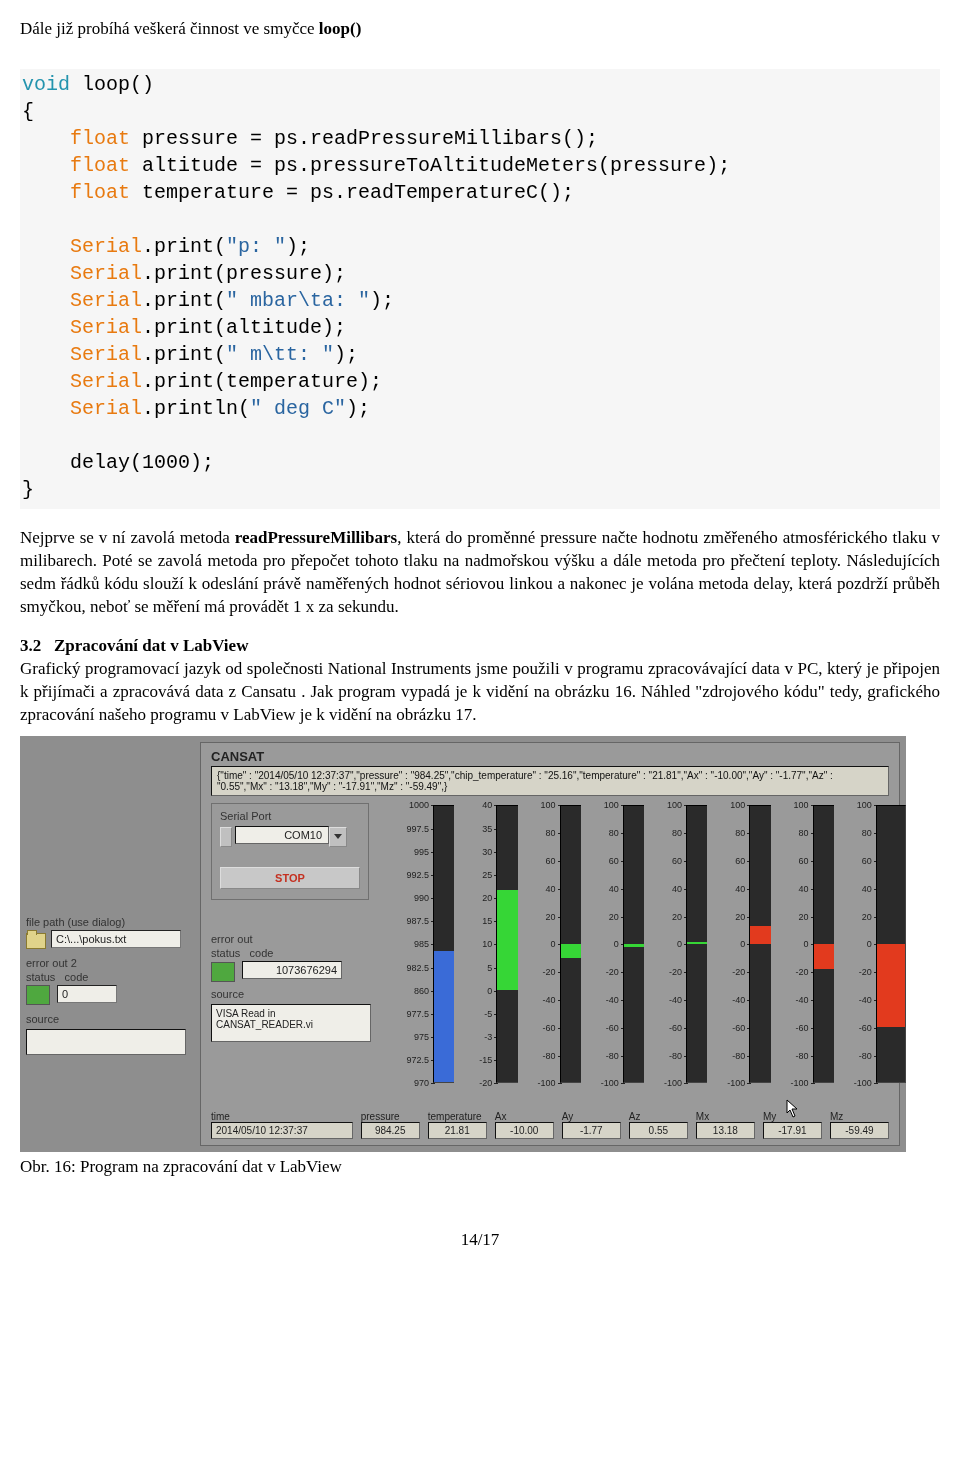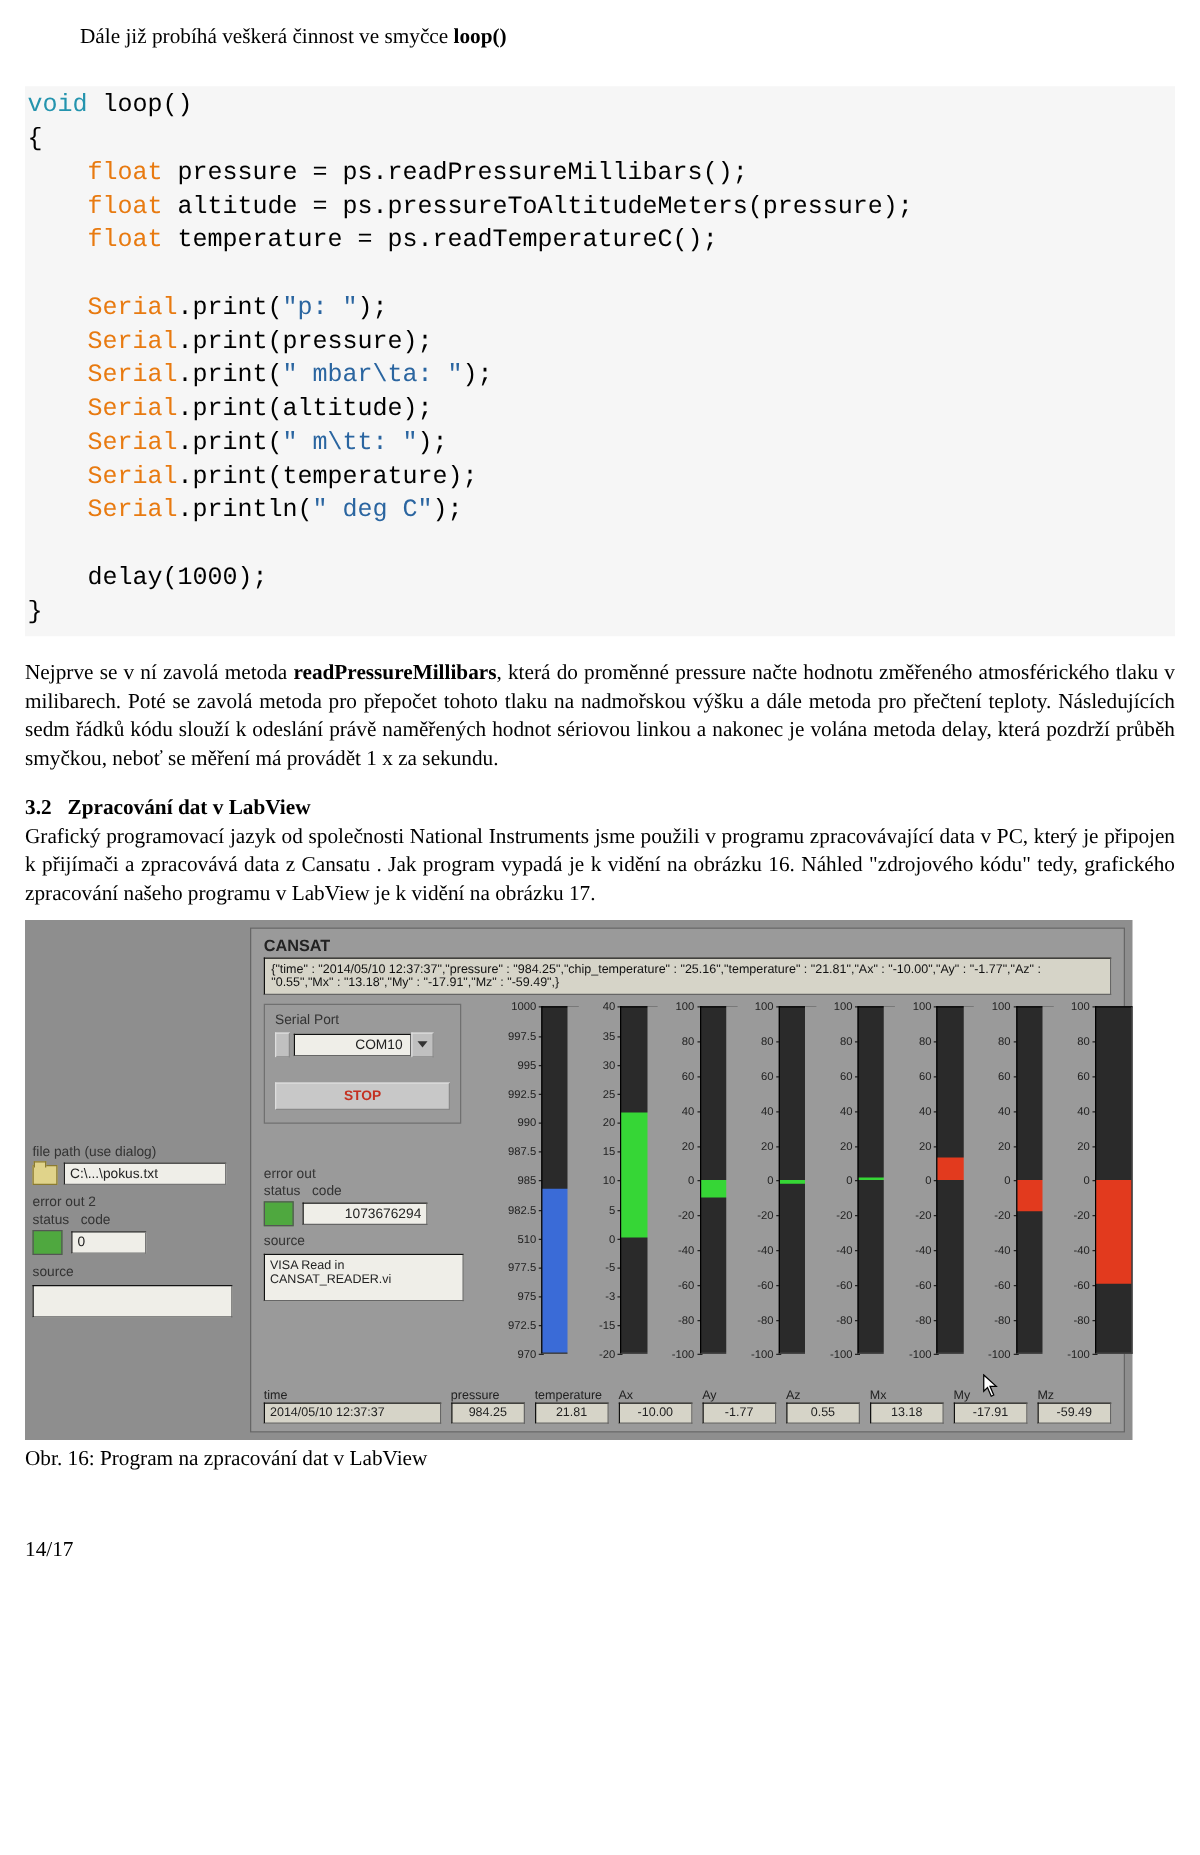--- a/index.html
+++ b/index.html
@@ -5,36 +5,36 @@
   body {
     font-family: "Times New Roman", serif;
     font-size: 17px;
     color: #000;
     background: #fff;
     margin: 0;
     padding: 18px 20px 10px 20px;
     width: 920px;
   }
   p { margin: 0 0 10px 0; line-height: 1.35; text-align: justify; }
-  .intro { margin-bottom: 28px; margin-left: 44px; }
+  .intro { margin-bottom: 28px; }
   .codeblock {
     background: #f6f6f6;
     font-family: "Courier New", monospace;
     font-size: 20px;
     white-space: pre;
     padding: 2px 2px 6px 2px;
     margin-bottom: 18px;
     line-height: 1.35;
   }
   .kw { color: #2494ae; }
   .tp { color: #e87a10; }
   .str { color: #2a65a0; }
   .sect { font-weight: bold; font-size: 17px; }
   .caption { margin-top: 4px; }
-  .footer { text-align: left; margin-top: 50px; font-family: Liberation Serif, serif; }
+  .footer { text-align: center; margin-top: 50px; font-family: Liberation Serif, serif; }
 
   
   .lv {
     background: #8e8e8e;
     width: 870px;
     height: 400px;
     font-family: Tahoma, sans-serif;
     font-size: 11px;
     color: #222;
     position: relative;
@@ -167,21 +167,21 @@
         <div class="gauge">
           <div class="gauge-ticks">
             <span class="gtick" style="bottom:100%;transform:translateY(50%);">1000</span>
             <span class="gtick" style="bottom:91.66666666666667%;transform:translateY(50%);">997.5</span>
             <span class="gtick" style="bottom:83.33333333333334%;transform:translateY(50%);">995</span>
             <span class="gtick" style="bottom:75%;transform:translateY(50%);">992.5</span>
             <span class="gtick" style="bottom:66.66666666666667%;transform:translateY(50%);">990</span>
             <span class="gtick" style="bottom:58.33333333333333%;transform:translateY(50%);">987.5</span>
             <span class="gtick" style="bottom:50%;transform:translateY(50%);">985</span>
             <span class="gtick" style="bottom:41.666666666666664%;transform:translateY(50%);">982.5</span>
-            <span class="gtick" style="bottom:33.33333333333334%;transform:translateY(50%);">510</span>
+            <span class="gtick" style="bottom:33.33333333333334%;transform:translateY(50%);">860</span>
             <span class="gtick" style="bottom:25%;transform:translateY(50%);">977.5</span>
             <span class="gtick" style="bottom:16.666666666666657%;transform:translateY(50%);">975</span>
             <span class="gtick" style="bottom:8.333333333333343%;transform:translateY(50%);">972.5</span>
             <span class="gtick" style="bottom:0%;transform:translateY(50%);">970</span>
           </div>
           <div class="gauge-track">
             <div class="gauge-fill fc-blue" style="bottom:0%;height:47.5%;"></div>
           </div>
         </div>
         <div class="gauge">

